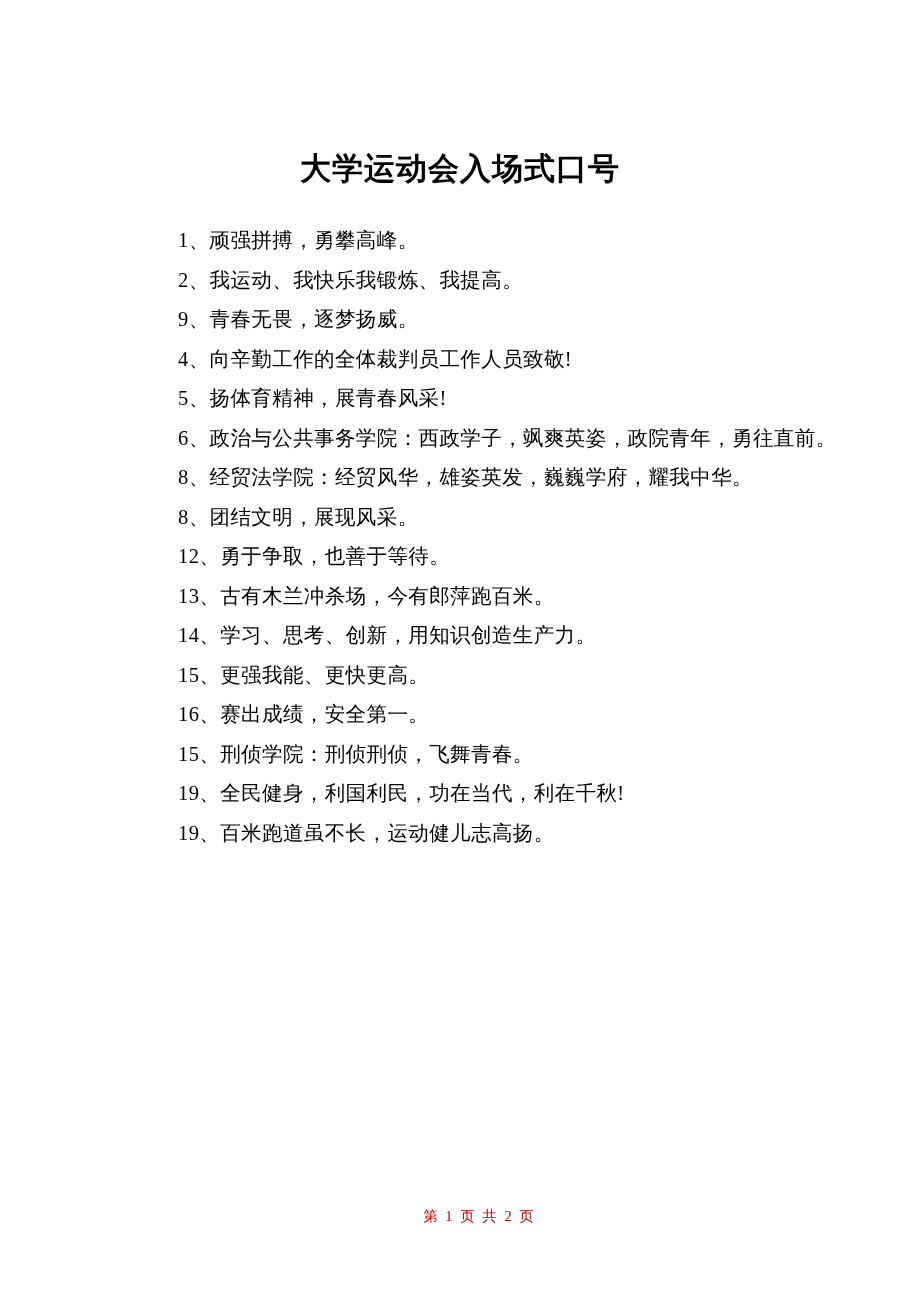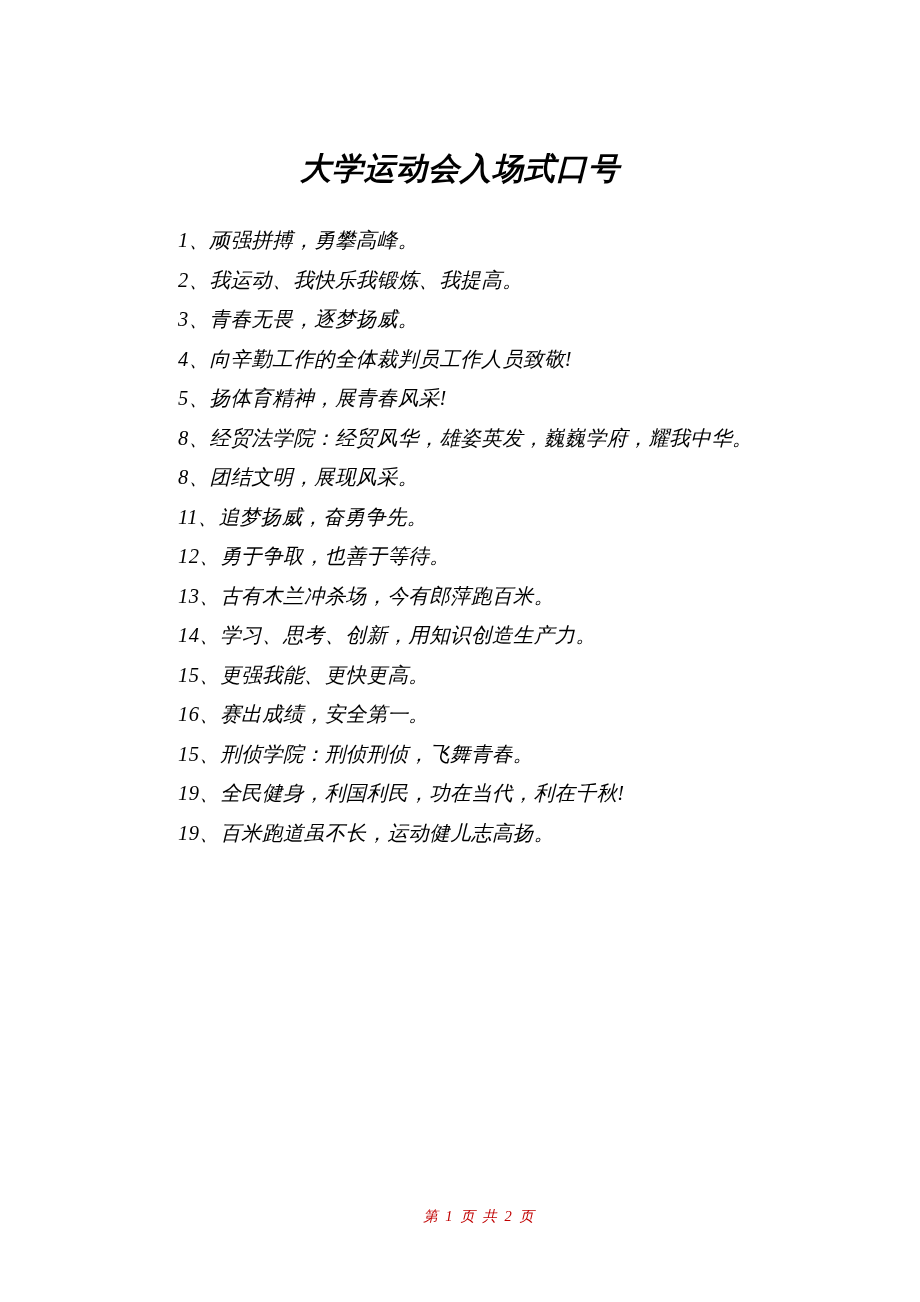--- a/index.html
+++ b/index.html
@@ -12,21 +12,20 @@
     color: #000000;
   }
   .page {
     position: relative;
     width: 920px;
     height: 1302px;
     margin: 0 auto;
     background: #ffffff;
     box-sizing: border-box;
     overflow: hidden;
-    font-style: italic;
   }
   .doc-title {
     text-align: center;
     font-family: "DejaVu Sans", "Liberation Sans", sans-serif;
     font-weight: bold;
     font-size: 31px;
     letter-spacing: 1px;
     margin: 0;
     padding-top: 148px;
     padding-bottom: 0;
@@ -79,26 +78,26 @@
 <body>
 
 <div class="page">
 
   <h1 class="doc-title">大学运动会入场式口号</h1>
 
   <div class="body-block">
     <div class="para-wrap">
       <p class="para hang">1、顽强拼搏，勇攀高峰。</p>
       <p class="para hang">2、我运动、我快乐我锻炼、我提高。</p>
-      <p class="para hang">3、青春无畏，逐梦扬威。</p>
+      <p class="para hang">9、青春无畏，逐梦扬威。</p>
       <p class="para hang">4、向辛勤工作的全体裁判员工作人员致敬!</p>
       <p class="para hang">5、扬体育精神，展青春风采!</p>
+      <p class="para hang">6、政治与公共事务学院：西政学子，飒爽英姿，政院青年，勇往直前。</p>
       <p class="para hang">8、经贸法学院：经贸风华，雄姿英发，巍巍学府，耀我中华。</p>
       <p class="para hang">8、团结文明，展现风采。</p>
-      <p class="para hang">11、追梦扬威，奋勇争先。</p>
       <p class="para hang">12、勇于争取，也善于等待。</p>
       <p class="para hang">13、古有木兰冲杀场，今有郎萍跑百米。</p>
       <p class="para hang">14、学习、思考、创新，用知识创造生产力。</p>
       <p class="para hang">15、更强我能、更快更高。</p>
       <p class="para hang">16、赛出成绩，安全第一。</p>
       <p class="para hang">15、刑侦学院：刑侦刑侦，飞舞青春。</p>
       <p class="para hang">19、全民健身，利国利民，功在当代，利在千秋!</p>
       <p class="para hang">19、百米跑道虽不长，运动健儿志高扬。</p>
     </div>
   </div>

